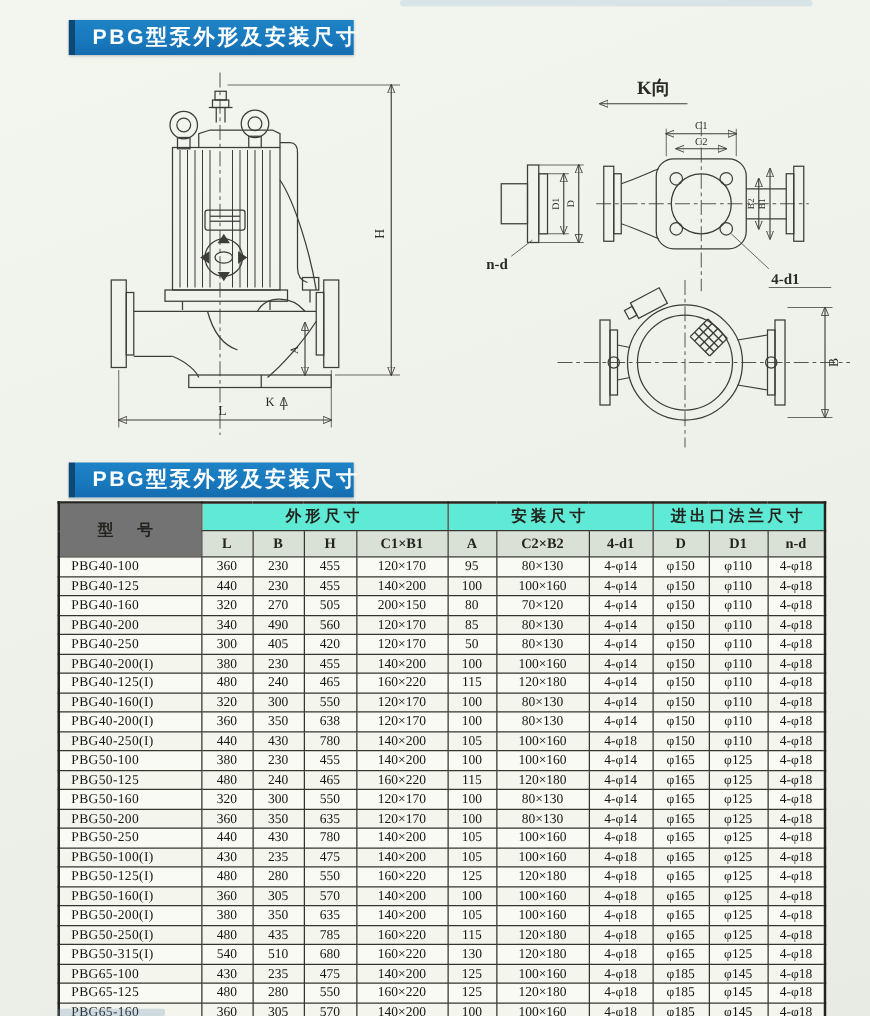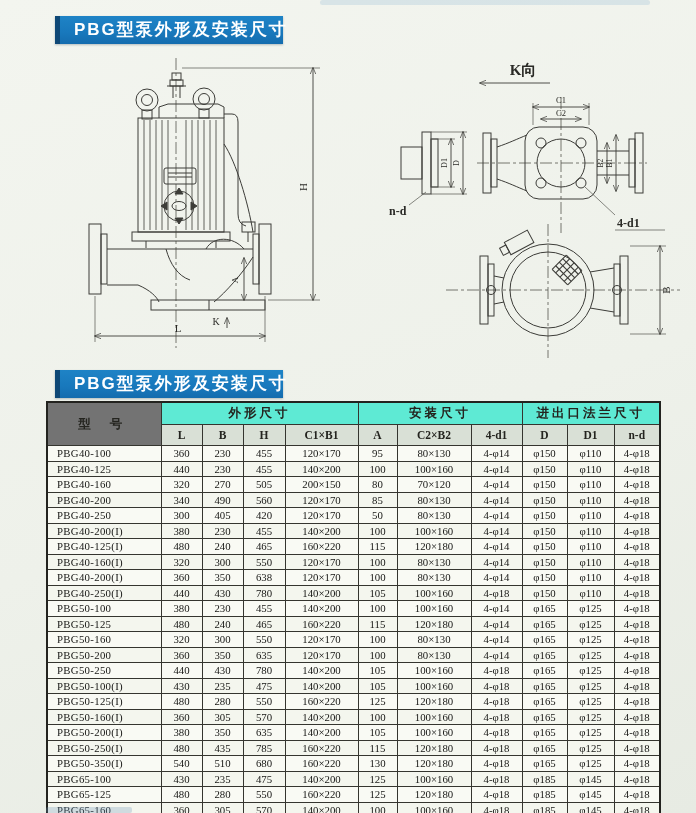--- a/index.html
+++ b/index.html
@@ -576,21 +576,21 @@
           <td>785</td>
           <td>160×220</td>
           <td>115</td>
           <td>120×180</td>
           <td>4-φ18</td>
           <td>φ165</td>
           <td>φ125</td>
           <td>4-φ18</td>
         </tr>
         <tr>
-          <td class="model">PBG50-350(I)</td>
+          <td class="model">PBG50-315(I)</td>
           <td>540</td>
           <td>510</td>
           <td>680</td>
           <td>160×220</td>
           <td>130</td>
           <td>120×180</td>
           <td>4-φ18</td>
           <td>φ165</td>
           <td>φ125</td>
           <td>4-φ18</td>

